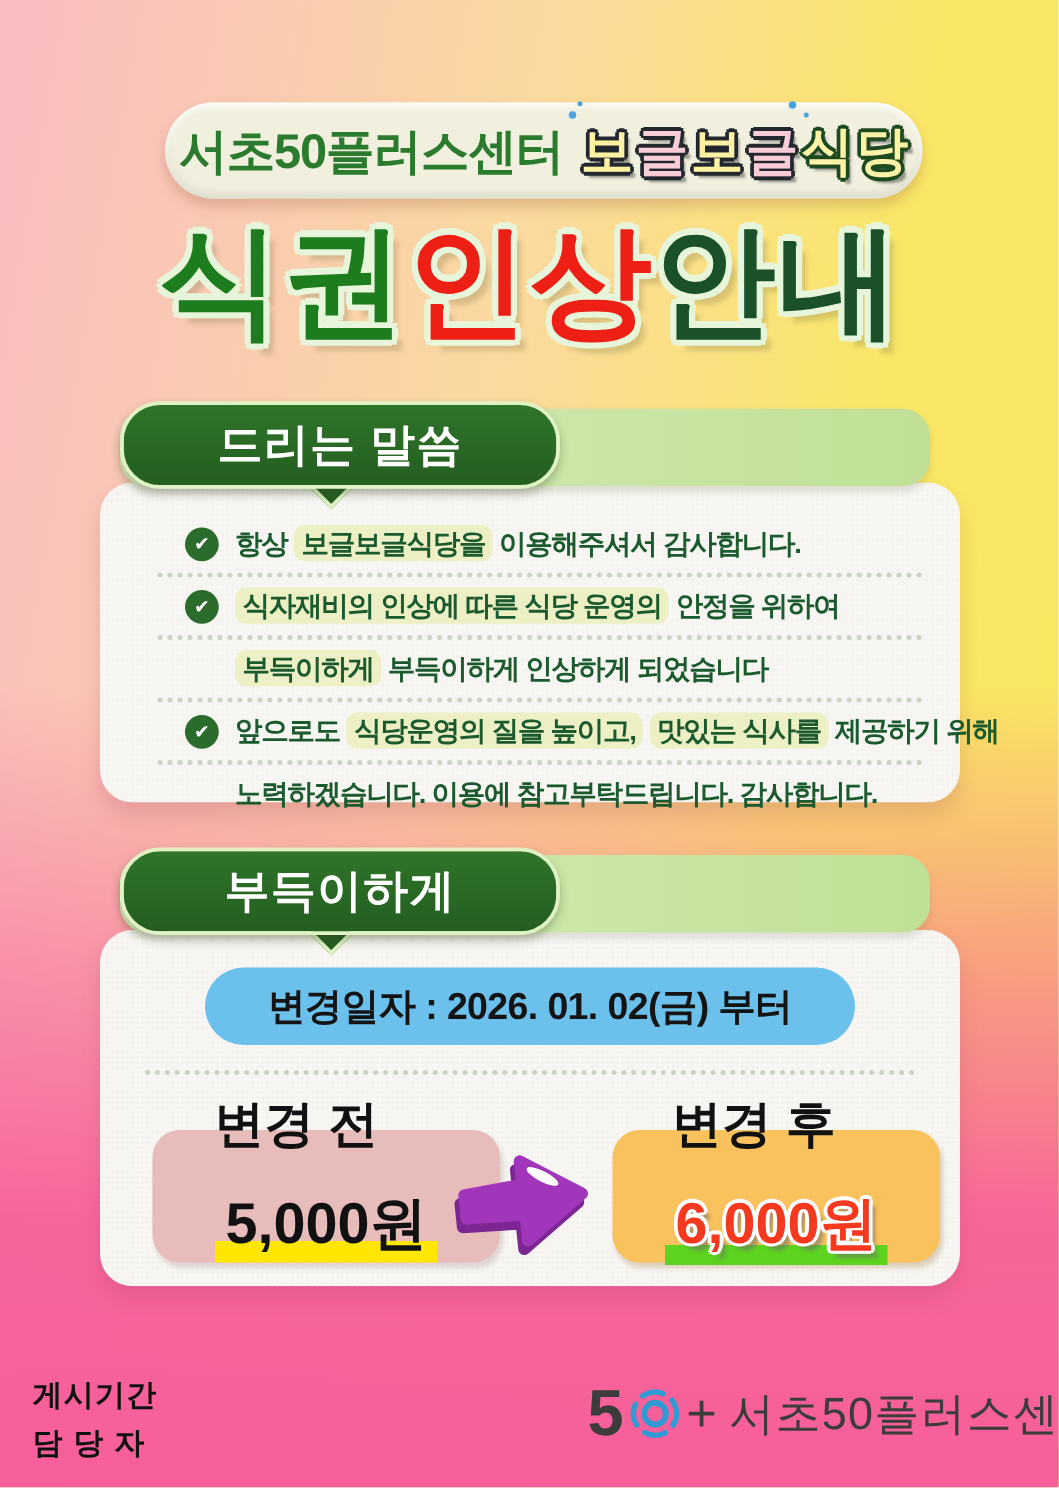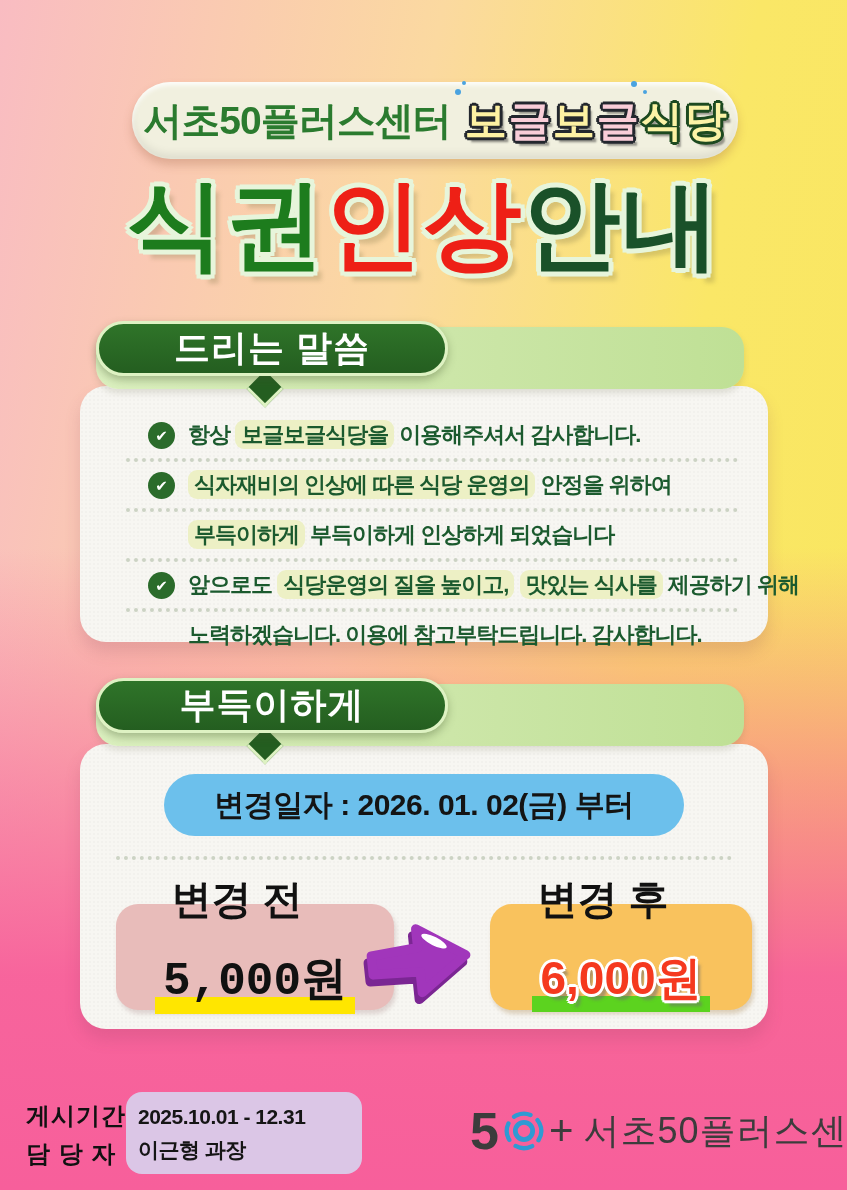--- a/index.html
+++ b/index.html
@@ -32,21 +32,21 @@
     text-shadow:-5px 0 #e7f5db,5px 0 #e7f5db,0 -5px #e7f5db,0 5px #e7f5db,
       -4px -4px #e7f5db,4px -4px #e7f5db,-4px 4px #e7f5db,4px 4px #e7f5db,8px 9px 4px rgba(125,115,70,.28);}
   .t-green{color:#1d7c1d;}
   .t-red{color:#ee2016;}
   .t-dark{color:#1a5129;}
 
   
   .bar{height:62px;border-radius:22px;z-index:4;
     background:linear-gradient(90deg,#dbf0bf 0%,#cce6a8 55%,#bfe095 100%);
     box-shadow:0 4px 6px rgba(120,120,90,.2);}
-  .bubble{height:55px;width:352px;border-radius:32px;z-index:6;
+  .bubble{height:70px;width:352px;border-radius:32px;z-index:6;
     background:linear-gradient(180deg,#2f7429 0%,#245e20 100%);
     border:3px solid #def2c3;box-sizing:border-box;
     display:flex;align-items:center;justify-content:center;
     font-size:36px;font-weight:800;color:#ffffff;letter-spacing:1px;
     box-shadow:0 4px 8px rgba(60,80,40,.35);}
   .tail{width:26px;height:26px;background:#245e20;transform:rotate(45deg);z-index:5;
     border-right:3px solid #def2c3;border-bottom:3px solid #def2c3;box-sizing:border-box;}
 
   
   .card{background:#f7f6f2;border-radius:26px;z-index:1;
@@ -67,21 +67,21 @@
 
   
   .pill-blue{left:84px;top:30px;width:520px;height:62px;background:#6cc0ec;border-radius:31px;
     display:flex;align-items:center;justify-content:center;
     font-size:30px;font-weight:900;color:#141414;letter-spacing:-0.5px;white-space:nowrap;}
   .sep2{left:36px;top:112px;width:616px;border-top:4px dotted #ccd3c4;height:0;}
   .chg-label{top:128px;text-align:center;font-size:40px;font-weight:900;color:#111;z-index:3;white-space:nowrap;}
   .lbl-before{left:42px;width:230px;}
   .lbl-after{left:410px;width:226px;}
   .box{top:160px;height:106px;border-radius:22px;z-index:2;}
-  .box-pink{left:36px;width:278px;background:#e8bcba;box-shadow:2px 4px 4px rgba(150,110,110,.25);font-family:Liberation Mono, monospace;}
+  .box-pink{left:42px;width:278px;background:#e8bcba;box-shadow:2px 4px 4px rgba(150,110,110,.25);}
   .box-orange{left:410px;width:226px;background:#f9c25d;box-shadow:2px 4px 4px rgba(160,120,60,.3);padding-left:36px;}
   .price{position:absolute;top:44px;left:0;width:100%;text-align:center;font-size:46px;font-weight:900;white-space:nowrap;}
   .price-before{color:#111;}
   .price-before .mark{background:linear-gradient(to top,#ffe600 30%,rgba(255,230,0,0) 30%);padding:0 8px 6px 8px;}
   .price-after{color:#f5391f;
     text-shadow:-3px 0 #fff,3px 0 #fff,0 -3px #fff,0 3px #fff,-2px -2px #fff,2px -2px #fff,-2px 2px #fff,2px 2px #fff,5px 6px 3px rgba(110,110,110,.55);}
   .price-after .mark{background:linear-gradient(to top,#5cd31f 26%,rgba(92,211,31,0) 26%);padding:0 8px 8px 8px;}
   .arrow-wrap{left:280px;top:168px;width:114px;height:94px;z-index:3;transform:rotate(-6deg);}
 
   
@@ -183,24 +183,20 @@
     <div class="abs box box-orange">
       <div class="price price-after">
         <span class="mark">6,000원</span>
       </div>
     </div>
     <div class="abs chg-label lbl-after">변경 후</div>
   </div>
 
   <div class="abs f-label f-label1">게시기간</div>
   <div class="abs f-label f-label2">담 당 자</div>
-  <div class="abs lav-box">
-    <div class="lav-line">2025.10.01 - 12.31</div>
-    <div class="lav-line">이근형 과장</div>
-  </div>
 
   <div class="abs logo">
     <span class="logo-5">5</span>
     <span class="logo-icon">
       <svg width="46" height="46" viewBox="0 0 48 48">
         <circle cx="24" cy="26" r="9" fill="none" stroke="#2f9ad3" stroke-width="5"></circle>
         <circle cx="24" cy="26" r="18" fill="none" stroke="#2f9ad3" stroke-width="4.5" stroke-dasharray="18 9" stroke-linecap="round" transform="rotate(-25 24 26)"></circle>
       </svg>
     </span>
     <span class="logo-plus">+</span>

